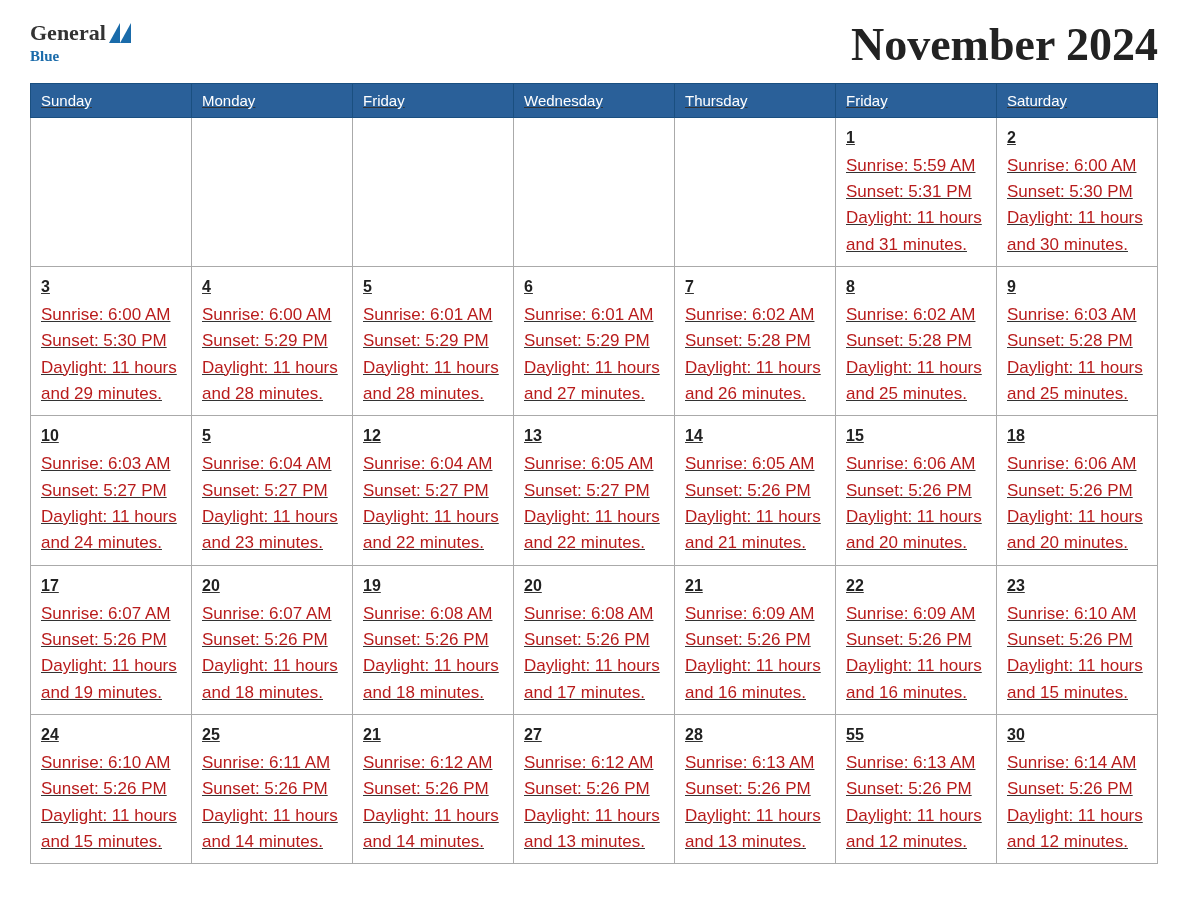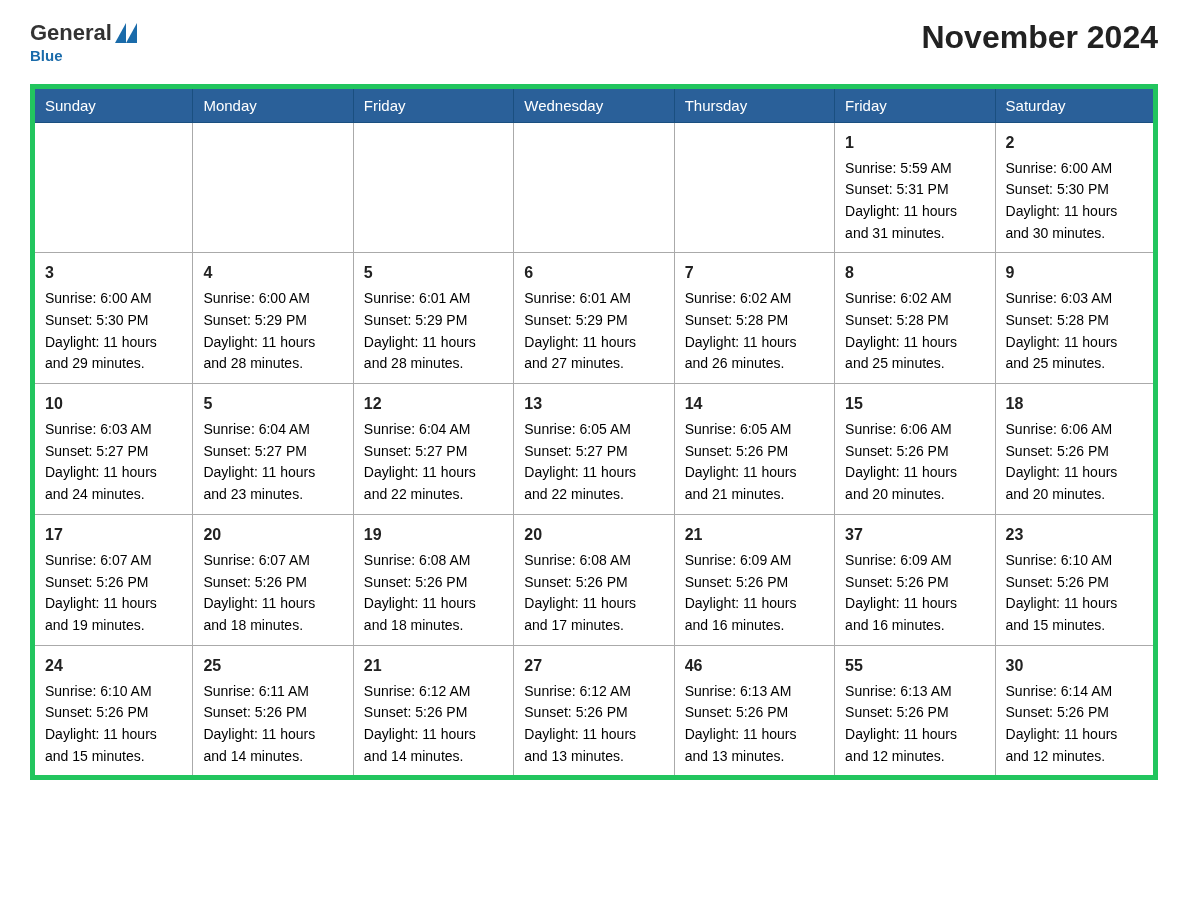--- a/index.html
+++ b/index.html
@@ -8,55 +8,57 @@
       background: #fff;
       color: #333;
       padding: 20px 30px;
       width: 1188px;
       min-height: 918px;
     }
     .header-area {
       display: flex;
       justify-content: space-between;
       align-items: flex-start;
-      margin-bottom: 18px;
+      margin-bottom: 12px;
+      font-family: Liberation Serif, serif;
     }
     .logo-area {
       display: flex;
       align-items: center;
       gap: 0;
     }
     .logo-text-general {
       font-size: 22px;
       font-weight: bold;
       color: #333;
     }
     .logo-text-blue {
       font-size: 15px;
       font-weight: bold;
       color: #1a6baa;
     }
     .title-area {
       text-align: right;
     }
     .month-title {
-      font-size: 32px;
+      font-size: 46px;
       font-weight: bold;
       color: #222;
       line-height: 1.1;
     }
     .location-title {
       font-size: 20px;
       color: #444;
       margin-top: 4px;
     }
     .calendar {
       width: 100%;
       border-collapse: collapse;
-      border: 5px solid #22c55e;
+      border: 1px solid #22c55e;
+      text-decoration: underline;
     }
     .calendar th {
       background-color: #2a6099;
       color: #fff;
       font-size: 15px;
       font-weight: normal;
       padding: 8px 10px;
       text-align: left;
       border: 1px solid #1a4f80;
     }
@@ -71,22 +73,22 @@
       height: 105px;
     }
     .day-num {
       font-size: 16px;
       font-weight: bold;
       color: #222;
       display: block;
       margin-bottom: 3px;
     }
     .day-info {
-      font-size: 14px;
-      color: #000000;
+      font-size: 17px;
+      color: #b91c1c;
       line-height: 1.55;
     }
     .empty-cell {
       background: #fff;
     }
   </style>
 </head>
 <body>
 
 <div class="header-area">
@@ -214,21 +216,21 @@
         </td>
         <td>
           <span class="day-num">20</span>
           <div class="day-info">Sunrise: 6:08 AM<br>Sunset: 5:26 PM<br>Daylight: 11 hours<br>and 17 minutes.</div>
         </td>
         <td>
           <span class="day-num">21</span>
           <div class="day-info">Sunrise: 6:09 AM<br>Sunset: 5:26 PM<br>Daylight: 11 hours<br>and 16 minutes.</div>
         </td>
         <td>
-          <span class="day-num">37</span>
+          <span class="day-num">22</span>
           <div class="day-info">Sunrise: 6:09 AM<br>Sunset: 5:26 PM<br>Daylight: 11 hours<br>and 16 minutes.</div>
         </td>
         <td>
           <span class="day-num">23</span>
           <div class="day-info">Sunrise: 6:10 AM<br>Sunset: 5:26 PM<br>Daylight: 11 hours<br>and 15 minutes.</div>
         </td>
       </tr>
       <tr>
         <td>
           <span class="day-num">24</span>
@@ -240,21 +242,21 @@
         </td>
         <td>
           <span class="day-num">21</span>
           <div class="day-info">Sunrise: 6:12 AM<br>Sunset: 5:26 PM<br>Daylight: 11 hours<br>and 14 minutes.</div>
         </td>
         <td>
           <span class="day-num">27</span>
           <div class="day-info">Sunrise: 6:12 AM<br>Sunset: 5:26 PM<br>Daylight: 11 hours<br>and 13 minutes.</div>
         </td>
         <td>
-          <span class="day-num">46</span>
+          <span class="day-num">28</span>
           <div class="day-info">Sunrise: 6:13 AM<br>Sunset: 5:26 PM<br>Daylight: 11 hours<br>and 13 minutes.</div>
         </td>
         <td>
           <span class="day-num">55</span>
           <div class="day-info">Sunrise: 6:13 AM<br>Sunset: 5:26 PM<br>Daylight: 11 hours<br>and 12 minutes.</div>
         </td>
         <td>
           <span class="day-num">30</span>
           <div class="day-info">Sunrise: 6:14 AM<br>Sunset: 5:26 PM<br>Daylight: 11 hours<br>and 12 minutes.</div>
         </td>

